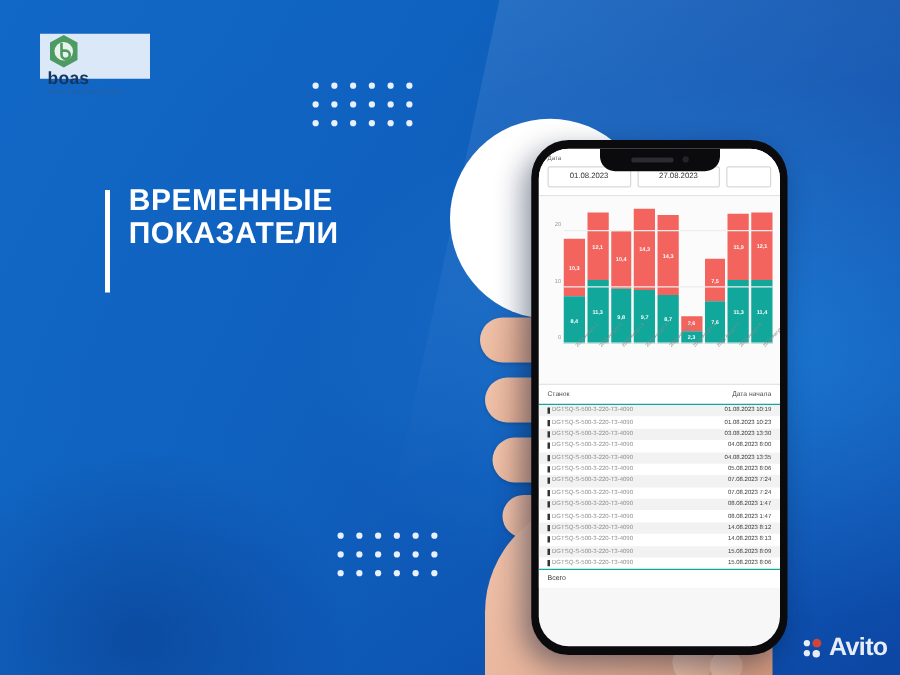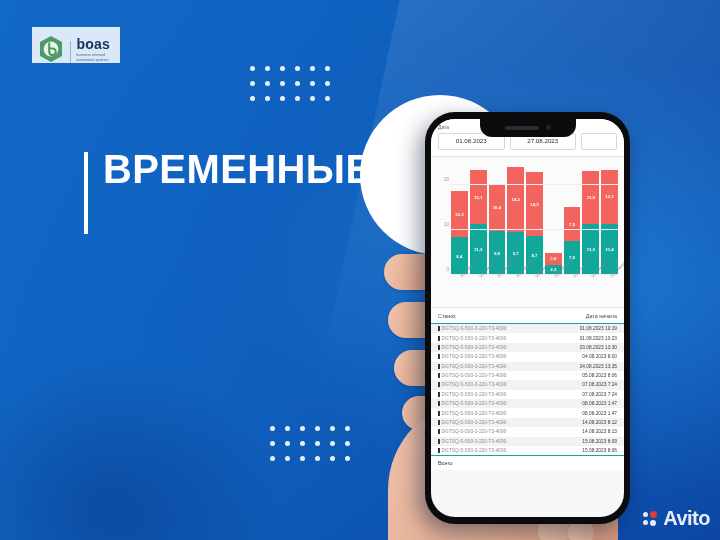--- a/index.html
+++ b/index.html
@@ -28,31 +28,31 @@
     background:#ffffff;}
 
   
   .dots{position:absolute;display:grid;gap:10px;}
   .dots span{width:5px;height:5px;border-radius:50%;background:#E8F0FA;display:block;}
   #dots-top{left:250px;top:66px;grid-template-columns:repeat(6,5px);grid-template-rows:repeat(3,5px);}
   #dots-bottom{left:270px;top:426px;grid-template-columns:repeat(6,5px);grid-template-rows:repeat(3,5px);}
 
   
   .logo{position:absolute;left:32px;top:27px;width:88px;height:36px;
-    background:rgba(235,243,252,.92);display:flex;align-items:flex-end;padding:0 6px;box-sizing:border-box;}
+    background:rgba(235,243,252,.92);display:flex;align-items:flex-start;padding:0 6px;box-sizing:border-box;flex-direction:column;}
   .logo-mark{width:26px;height:28px;position:relative;flex:0 0 auto;}
   .logo-sep{width:1px;height:22px;background:#9BB4CC;margin:0 6px;}
   .logo-txt{display:flex;flex-direction:column;justify-content:center;line-height:1;}
   .logo-name{font-size:14px;font-weight:bold;color:#15345F;letter-spacing:.2px;}
   .logo-tag{font-size:3.4px;color:#3C5C84;line-height:1.5;margin-top:2px;letter-spacing:.1px;}
 
   
   .rule{position:absolute;left:84px;top:152px;width:4px;height:82px;background:#ffffff;}
   .headline{position:absolute;left:103px;top:148px;width:310px;color:#fff;
-    font-size:40px;font-weight:bold;line-height:1.08;letter-spacing:.4px;}
+    font-size:24px;font-weight:bold;line-height:1.08;letter-spacing:.4px;}
   .headline div{white-space:nowrap;}
   .subhead{position:absolute;left:103px;top:280px;width:300px;color:#fff;
     font-size:16.5px;font-weight:bold;line-height:1.42;}
 
   
   .hand{position:absolute;left:330px;top:250px;width:260px;height:300px;}
   .finger{position:absolute;border-radius:40px 14px 14px 40px;
     background:linear-gradient(105deg,#F0C4AD 0%,#E3AD92 45%,#D79C81 100%);
     box-shadow:0 1px 3px rgba(0,0,0,.18);}
   .palm{position:absolute;left:58px;top:150px;width:230px;height:200px;border-radius:90px 60px 40px 40px;
@@ -175,20 +175,21 @@
     <div class="logo-sep"></div>
     <div class="logo-txt">
       <div class="logo-name">boas</div>
       <div class="logo-tag">business oriented automation systems</div>
     </div>
   </div>
 
   <div class="rule"></div>
   <div class="headline">
     <div>ВРЕМЕННЫЕ</div>
+    <div>ПОКАЗАТЕЛИ</div>
   </div>
 
   <div class="hand">
     <div class="finger" style="left:54px;top:4px;width:78px;height:36px;"></div>
     <div class="finger" style="left:58px;top:52px;width:74px;height:36px;"></div>
     <div class="finger" style="left:64px;top:100px;width:70px;height:36px;"></div>
     <div class="finger" style="left:72px;top:146px;width:62px;height:34px;"></div>
     <div class="palm"></div>
     <div class="thumbball" style="left:196px;top:228px;width:34px;height:34px;"></div>
     <div class="thumbball" style="left:228px;top:236px;width:30px;height:30px;"></div>

